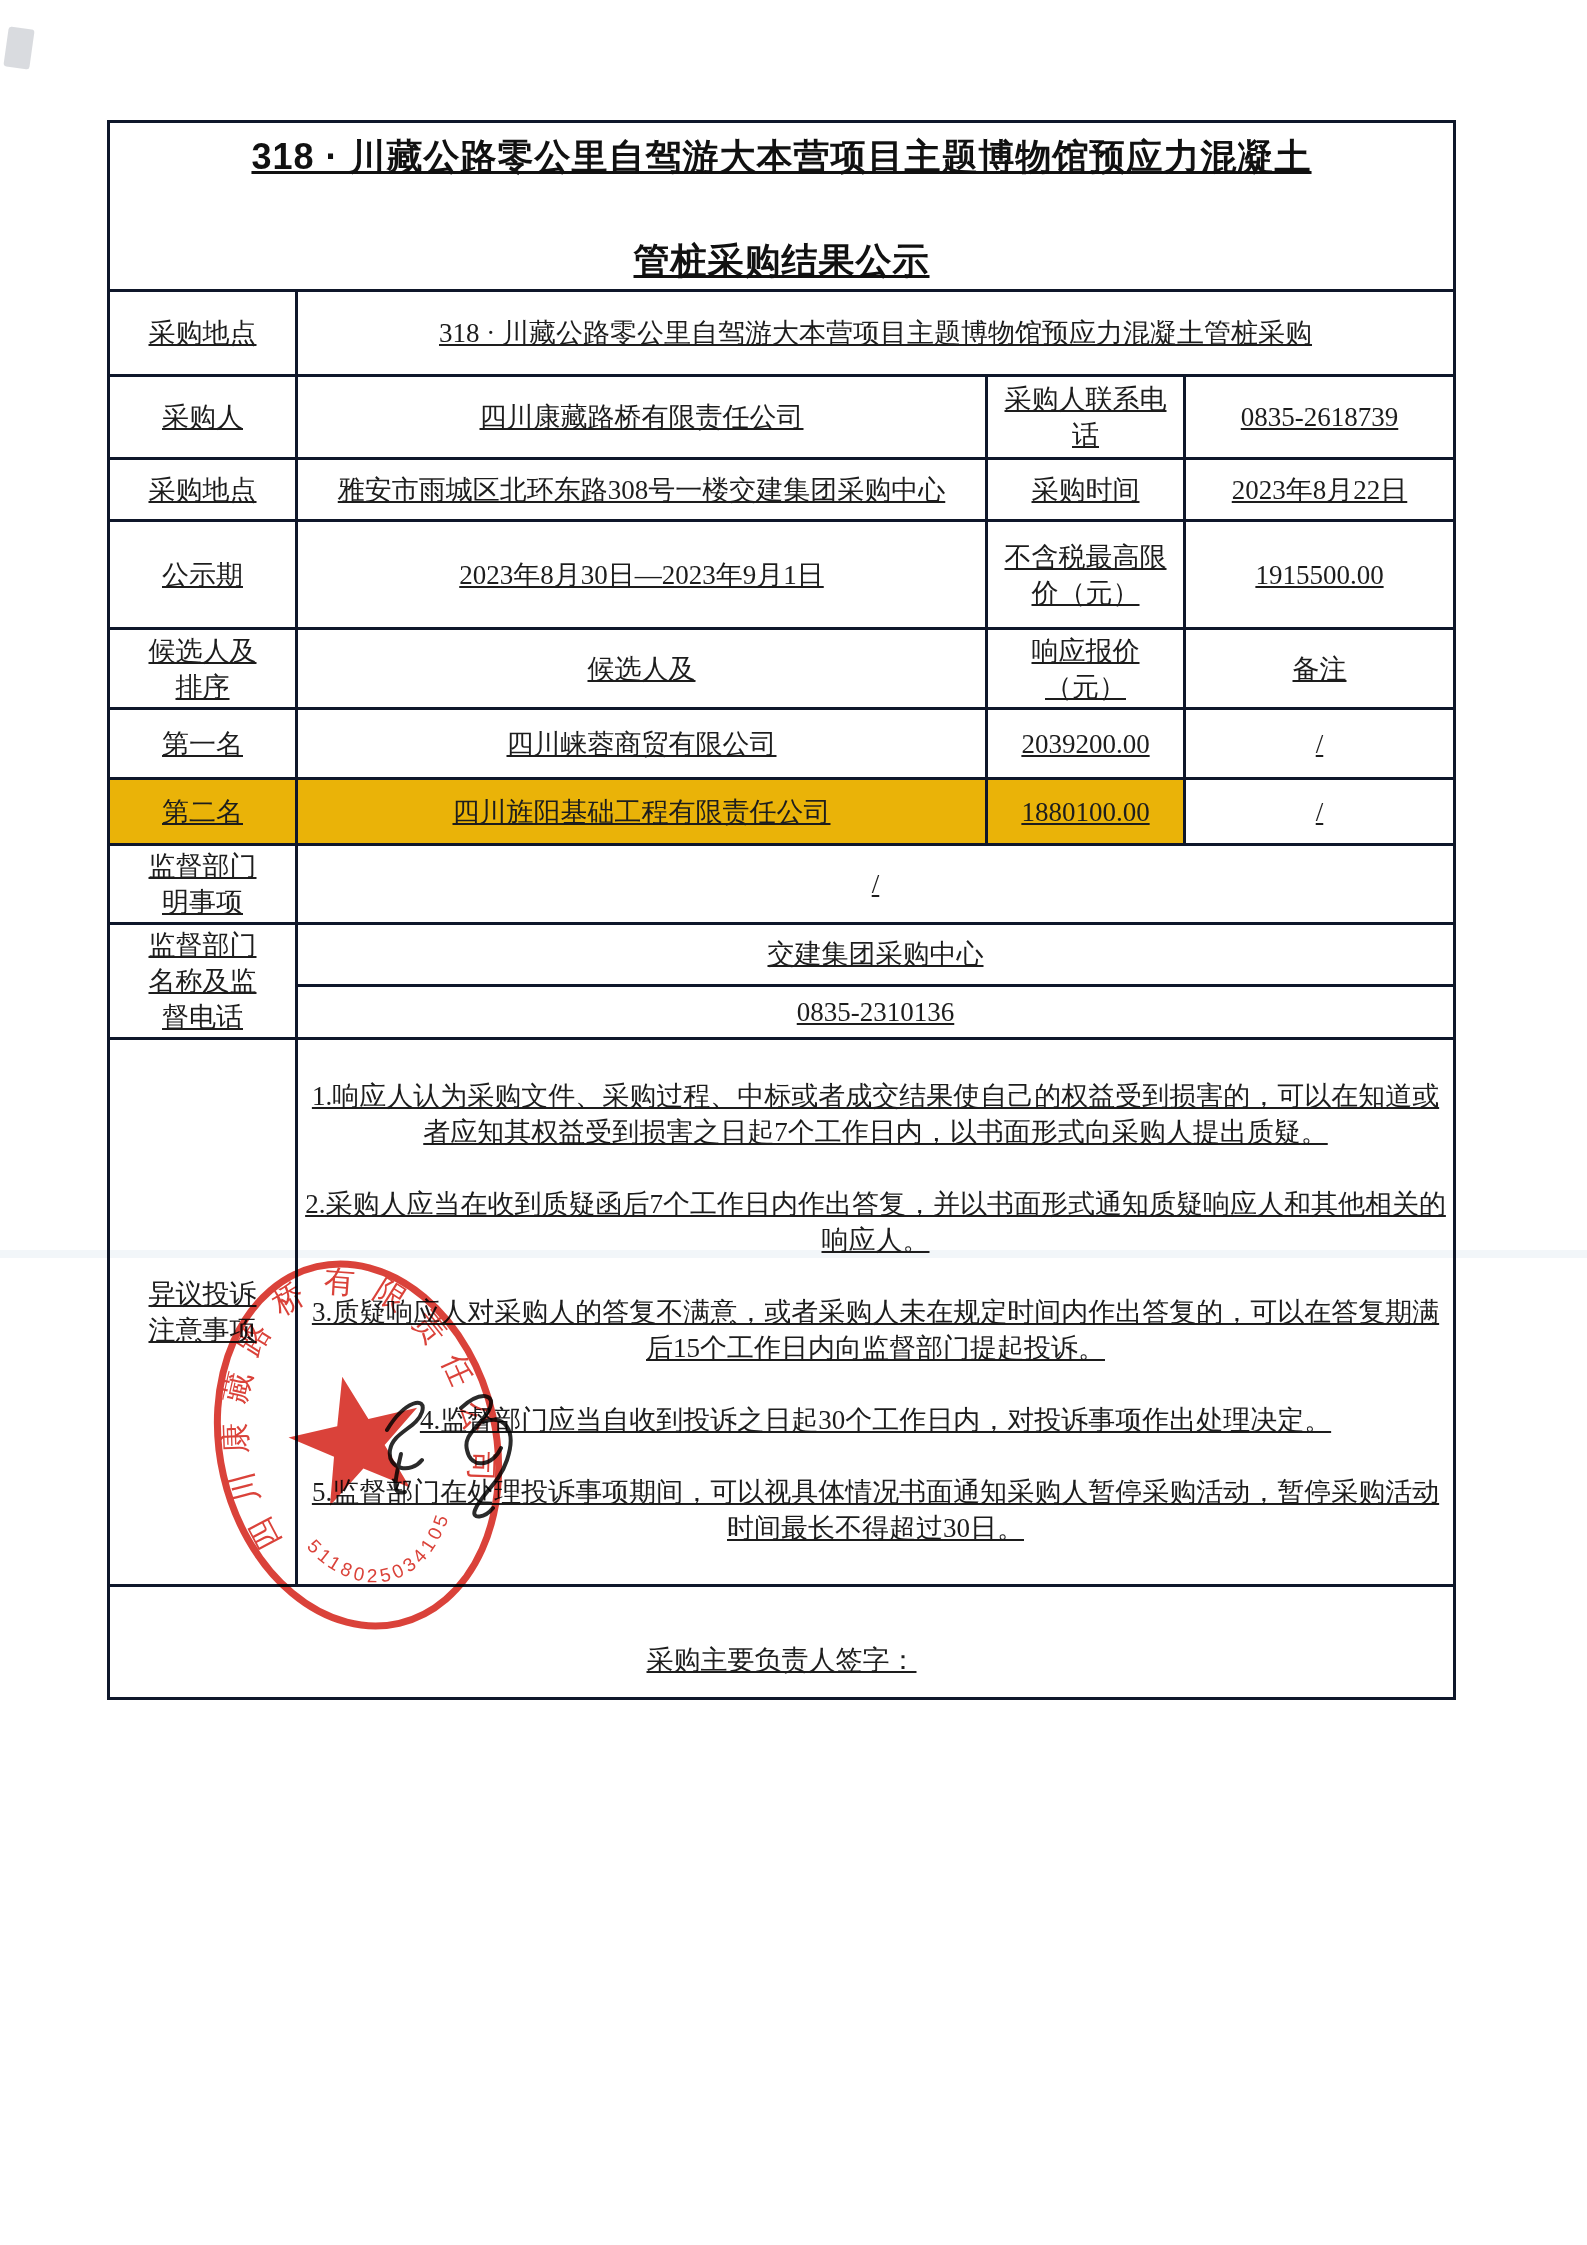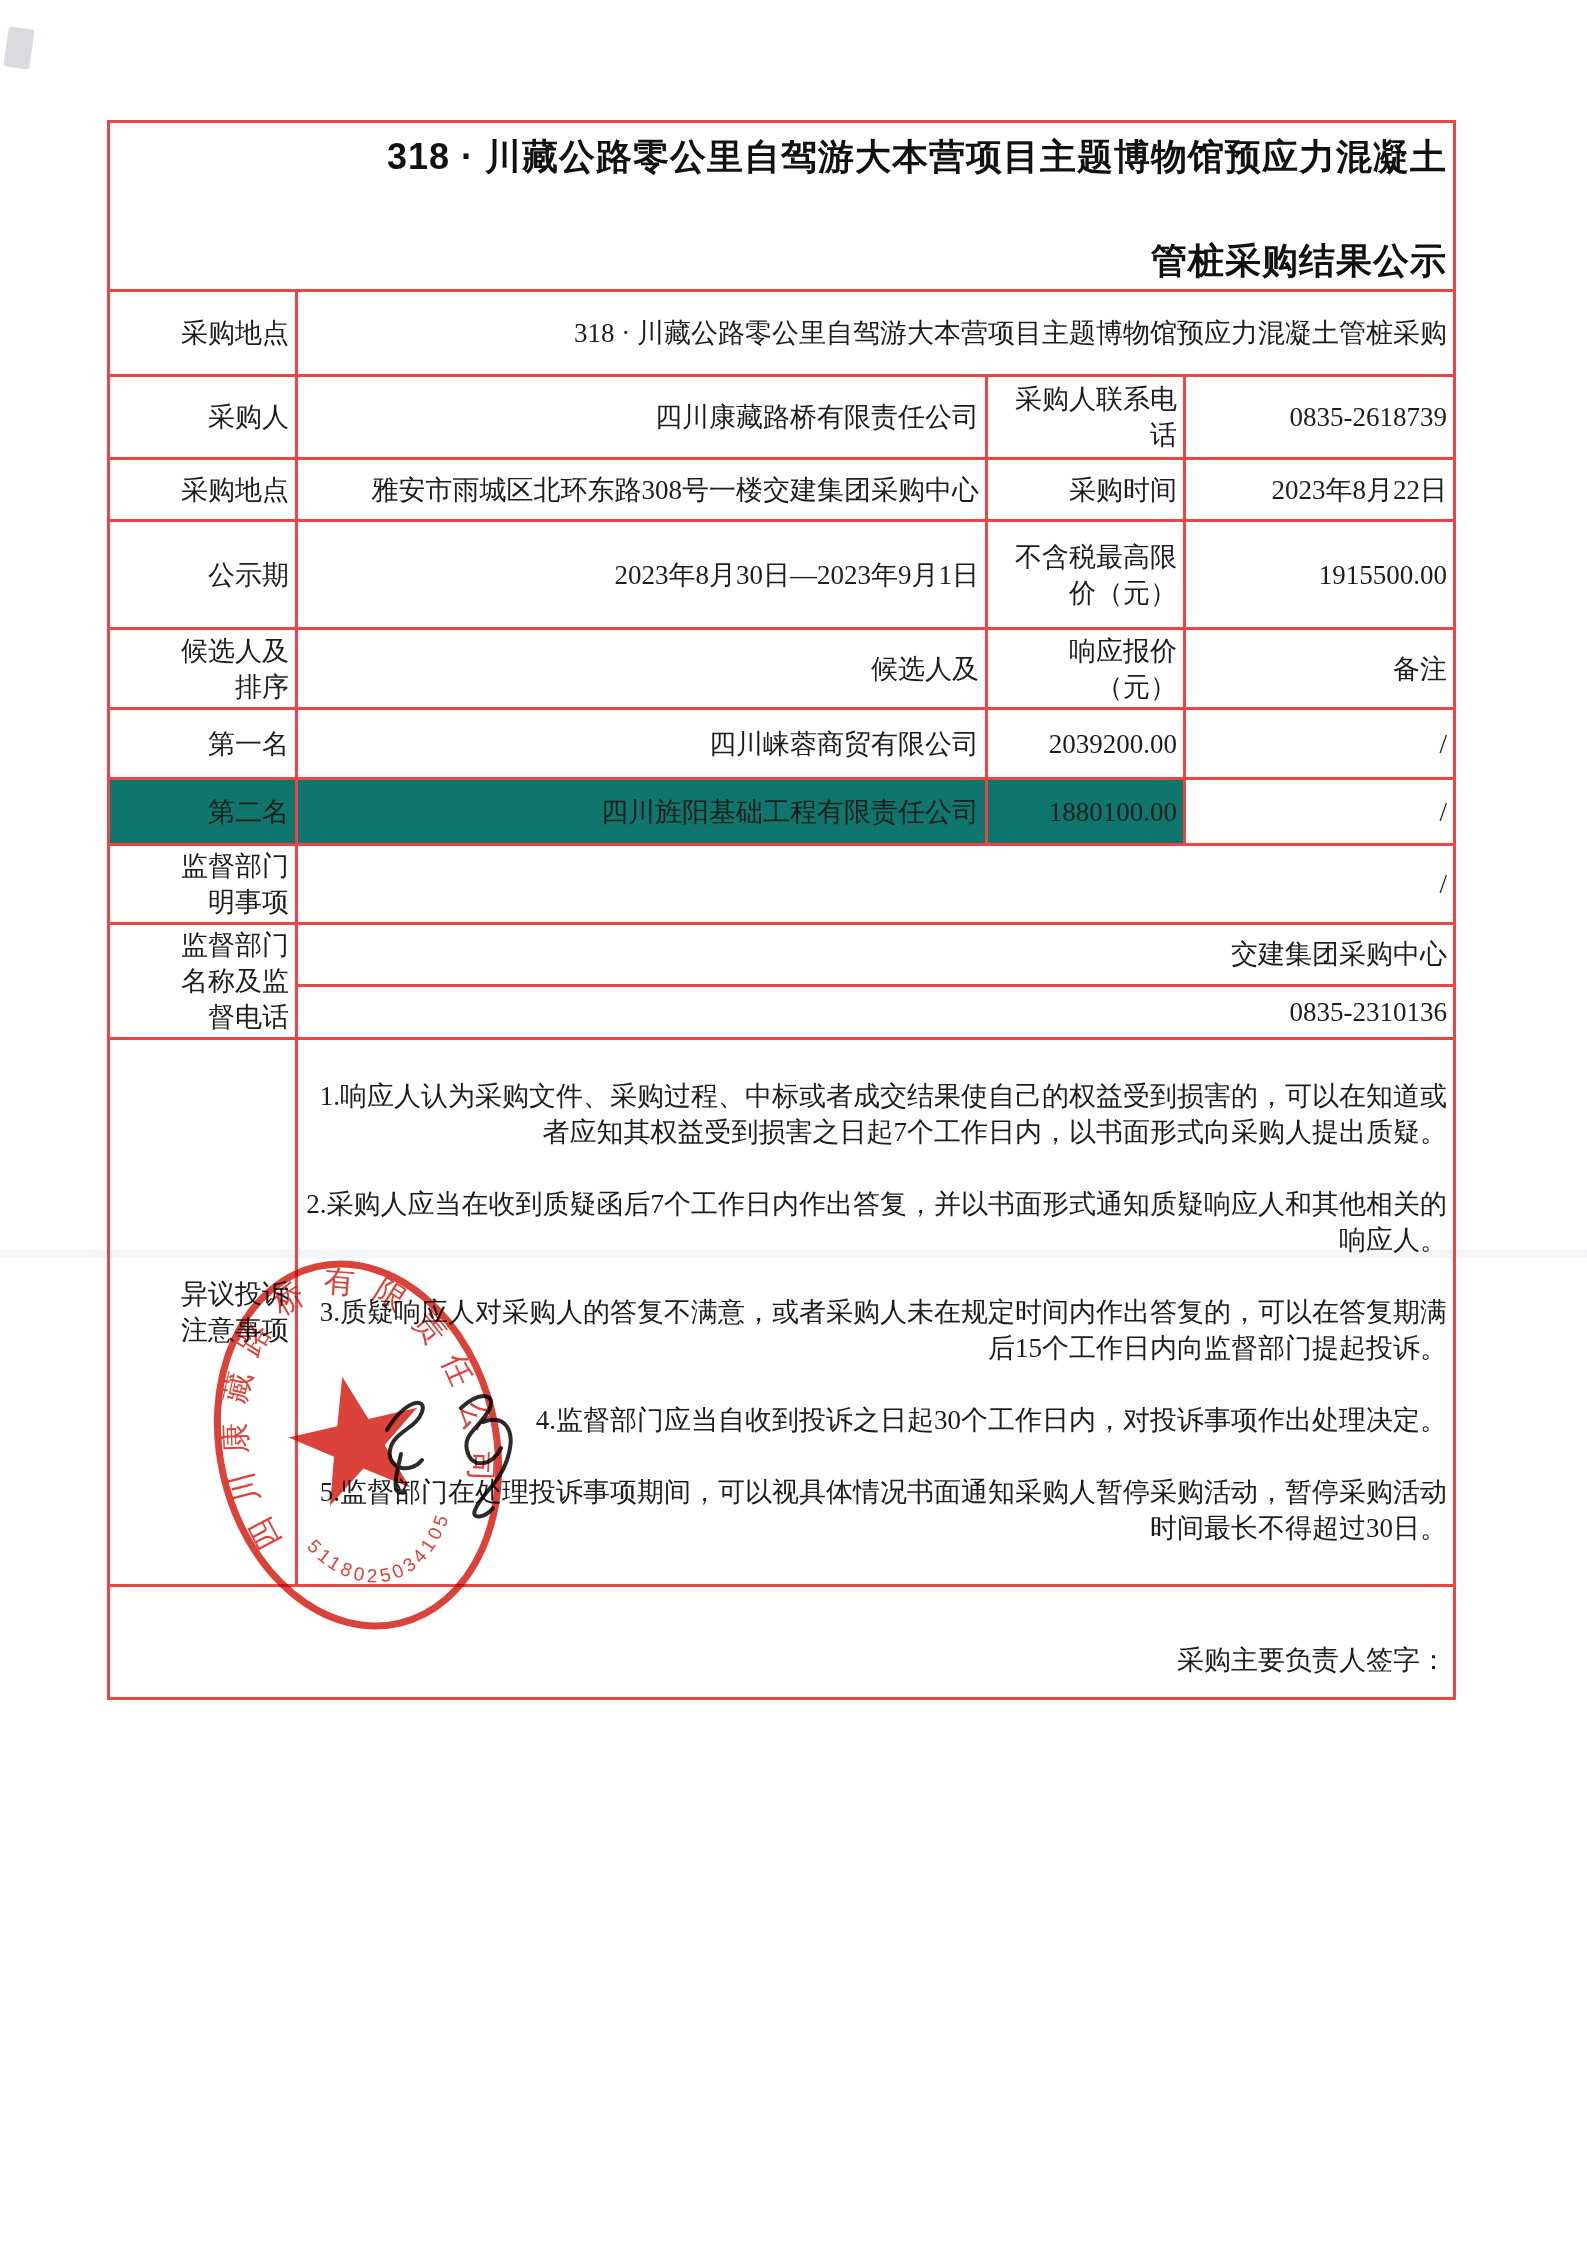--- a/index.html
+++ b/index.html
@@ -10,34 +10,35 @@
   }
   .scan-smudge{position:absolute;left:6px;top:28px;width:26px;height:40px;
     background:#b9bec4;opacity:.55;transform:rotate(8deg);border-radius:3px;}
   .scan-band{position:absolute;left:0;top:1250px;width:100%;height:8px;
     background:rgba(185,205,222,.18);}
   table.doc{
     position:absolute;left:107px;top:120px;width:1346px;
     border-collapse:collapse;table-layout:fixed;
   }
   table.doc td{
-    border:3px solid #ef4444;
+    border:3px solid #0f172a;
     font-size:27px;line-height:36px;
-    text-align:right;vertical-align:middle;
+    text-align:center;vertical-align:middle;
     padding:2px 6px;
     white-space:pre-line;
     overflow:hidden;
+    text-decoration:underline;
   }
   table.doc tr.r-title td{
     border-bottom-width:3px;
     font-family:"Liberation Sans","DejaVu Sans",sans-serif;
     font-weight:700;font-size:36px;line-height:52px;color:#111;
     letter-spacing:1px;padding-top:8px;
   }
-  .second-hl{background:#0f766e;}
+  .second-hl{background:#eab308;}
   td.objection-text{
     text-align:justify;vertical-align:top;
     padding:22px 10px 8px 14px;line-height:37px;white-space:normal;
   }
   td.sign-cell{
     text-align:left;padding-left:26px;font-size:28px;white-space:normal;margin-left:10px;
   }
   .stamp-svg{position:absolute;left:198px;top:1240px;width:320px;height:420px;
     mix-blend-mode:multiply;opacity:.88;}
   .sig-svg{position:absolute;left:365px;top:1388px;width:190px;height:140px;

